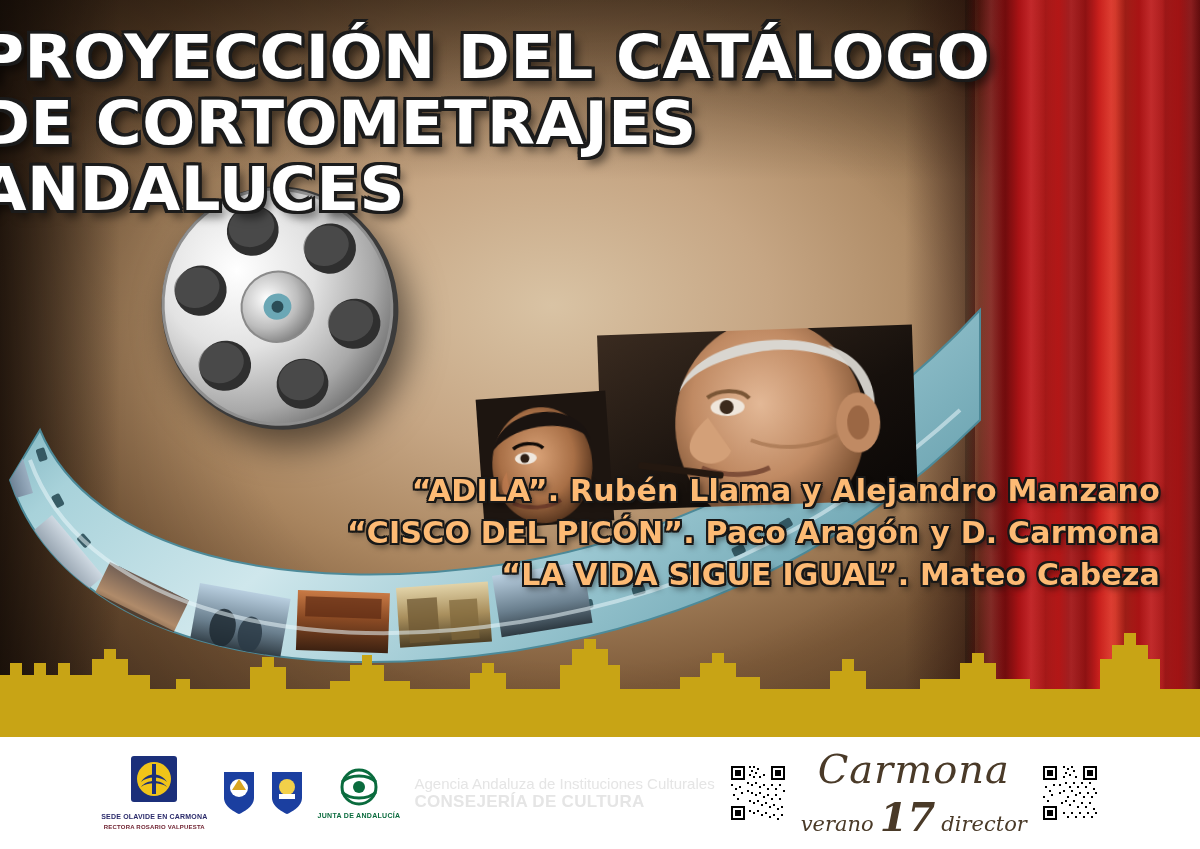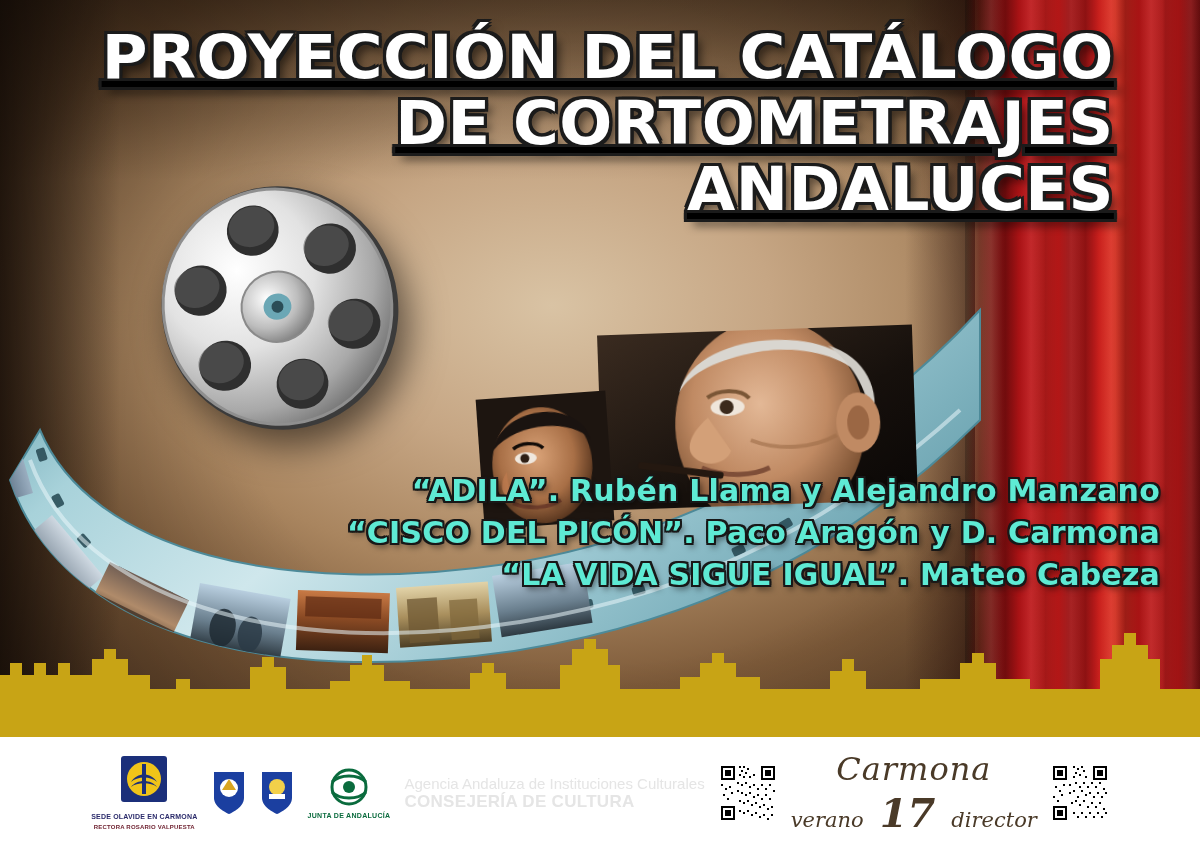--- a/index.html
+++ b/index.html
@@ -79,23 +79,22 @@
     width: 70px; height: 690px;
     background: linear-gradient(to left, rgba(35,10,6,0.55), rgba(35,10,6,0));
   }
 
   
   .headline {
     position: absolute;
     top: 24px;
     left: 0;
     width: 1092px;
-    text-align: right;
+    text-align: left;
     z-index: 30;
-    text-decoration: underline;
   }
   .headline .line {
     display: block;
     font-family: "DejaVu Sans", sans-serif;
     font-weight: bold;
     font-size: 60px;
     line-height: 66px;
     letter-spacing: 0.5px;
     color: #ffffff;
     text-shadow:
@@ -176,21 +175,21 @@
     right: 40px;
     text-align: right;
     z-index: 30;
   }
   .titles .line {
     display: block;
     font-family: "DejaVu Sans", sans-serif;
     font-weight: bold;
     font-size: 30px;
     line-height: 42px;
-    color: #5eead4;
+    color: #fdba74;
     letter-spacing: 0.2px;
     text-shadow:
       -2px -2px 0 #181818, 2px -2px 0 #181818, -2px 2px 0 #181818, 2px 2px 0 #181818,
       0 -2px 0 #181818, 0 2px 0 #181818, -2px 0 0 #181818, 2px 0 0 #181818,
       3px 4px 6px rgba(0,0,0,0.55);
   }
   .titles .sc {
     font-size: 25px;
   }
 
@@ -259,27 +258,27 @@
   .carmona-logo {
     display: flex;
     flex-direction: column;
     align-items: center;
     color: #4a3a28;
     line-height: .95;
   }
   .carmona-logo .w1 {
     font-family: "DejaVu Serif", serif;
     font-style: italic;
-    font-size: 32px;
+    font-size: 40px;
     letter-spacing: 1px;
   }
   .carmona-logo .row2 {
     display: flex;
     align-items: baseline;
-    gap: 16px;
+    gap: 6px;
   }
   .carmona-logo .w2, .carmona-logo .w4 {
     font-family: "DejaVu Serif", serif;
     font-style: italic;
     font-size: 21px;
   }
   .carmona-logo .w3 {
     font-family: "DejaVu Serif", serif;
     font-weight: bold;
     font-style: italic;

